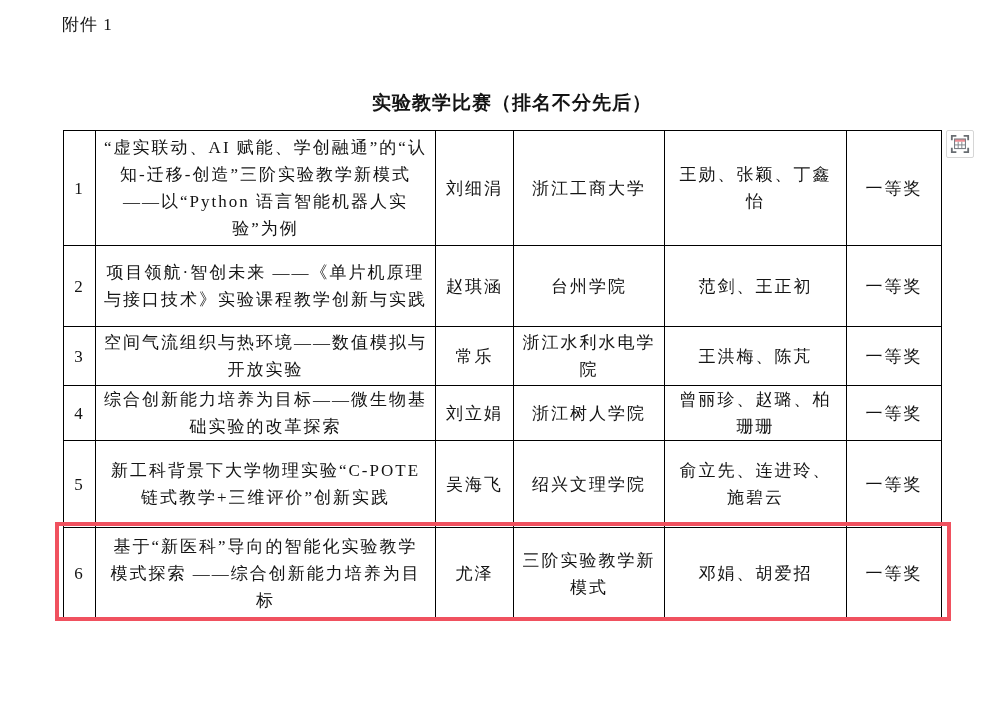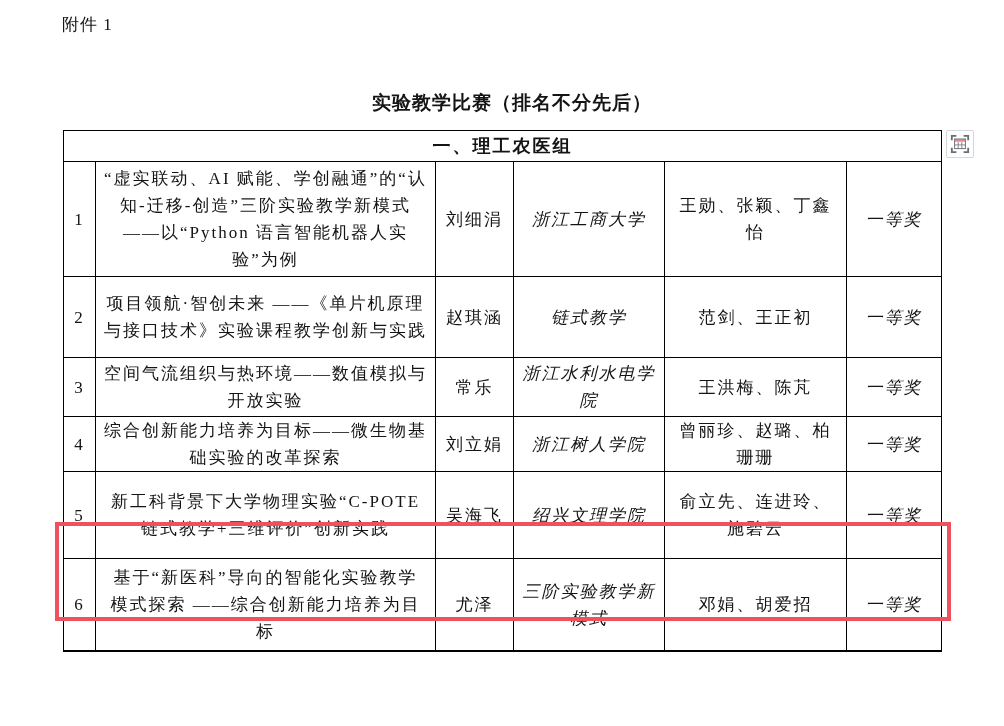--- a/index.html
+++ b/index.html
@@ -68,22 +68,22 @@
     font-size: 18px;
     letter-spacing: 2px;
     line-height: 30px;
   }
   tr.head-row th {
     height: 54px;
     font-weight: bold;
     border-bottom-width: 2px;
     padding: 0 10px;
   }
-  td.c-school { padding: 0 10px; font-style: italic; }
-  td.c-award  { padding: 0 10px; font-style: italic; }
+  td.c-school { padding: 0 10px; }
+  td.c-award  { padding: 0 10px; }
   tr.r1 td { height: 114px; }
   tr.r2 td { height: 80px; }
   tr.r3 td { height: 58px; }
   tr.r4 td { height: 53px; }
   tr.r5 td { height: 86px; }
   tr.r6 td { height: 91px; }
   table.awards tr:last-child td { border-bottom-width: 2px; }
   .red-box {
     position: absolute;
     border: 4px solid #f0515f;
@@ -118,36 +118,33 @@
     <table class="awards">
       <colgroup>
         <col style="width:32px">
         <col style="width:340px">
         <col style="width:78px">
         <col style="width:151px">
         <col style="width:182px">
         <col style="width:95px">
       </colgroup>
       <tbody>
-        <tr class="group-row">
-          <td colspan="6">一、理工农医组</td>
-        </tr>
         <tr class="r1">
           <td class="c-no">1</td>
           <td class="c-work">“虚实联动、AI 赋能、学创融通”的“认知-迁移-创造”三阶实验教学新模式——以“Python 语言智能机器人实验”为例</td>
           <td class="c-leader">刘细涓</td>
           <td class="c-school">浙江工商大学</td>
           <td class="c-members">王勋、张颖、丁鑫怡</td>
           <td class="c-award">一等奖</td>
         </tr>
         <tr class="r2">
           <td class="c-no">2</td>
           <td class="c-work">项目领航·智创未来 ——《单片机原理与接口技术》实验课程教学创新与实践</td>
           <td class="c-leader">赵琪涵</td>
-          <td class="c-school">链式教学</td>
+          <td class="c-school">台州学院</td>
           <td class="c-members">范剑、王正初</td>
           <td class="c-award">一等奖</td>
         </tr>
         <tr class="r3">
           <td class="c-no">3</td>
           <td class="c-work">空间气流组织与热环境——数值模拟与开放实验</td>
           <td class="c-leader">常乐</td>
           <td class="c-school">浙江水利水电学院</td>
           <td class="c-members">王洪梅、陈芃</td>
           <td class="c-award">一等奖</td>

